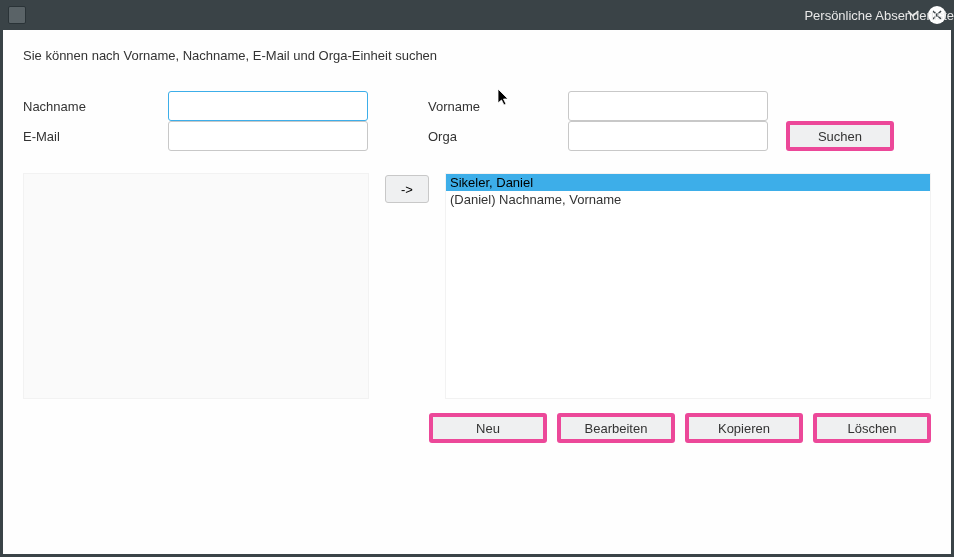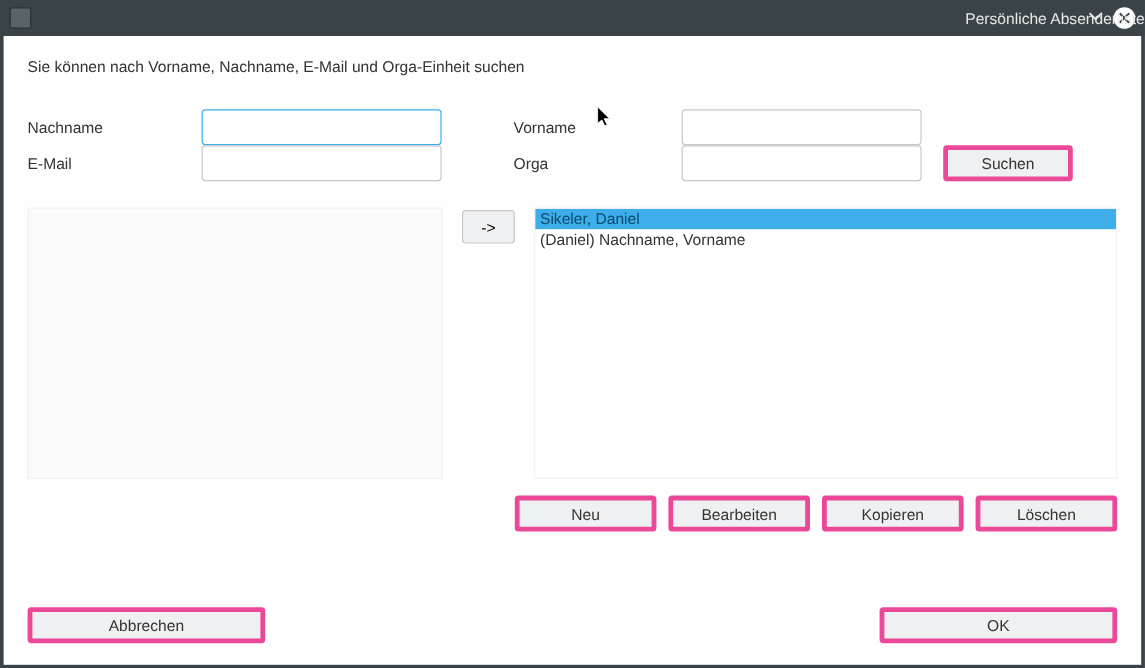--- a/index.html
+++ b/index.html
@@ -147,21 +147,21 @@
       margin-top: 2px;
     }
     .list-item {
       padding: 1px 4px;
       font-size: 13px;
       cursor: pointer;
       white-space: nowrap;
     }
     .list-item.selected {
       background: #3daee9;
-      color: #0c4a6e;
+      color: #000000;
     }
     .action-row {
       display: flex;
       gap: 10px;
       justify-content: flex-end;
       margin-left: 406px;
       margin-bottom: 28px;
     }
     .action-row .btn { width: 118px; }
     .footer-row {
@@ -230,23 +230,18 @@
         </div>
     </div>
 
     <div class="action-row">
       <button class="btn">Neu</button>
       <button class="btn">Bearbeiten</button>
       <button class="btn">Kopieren</button>
       <button class="btn">Löschen</button>
     </div>
 
-    <div class="footer-row">
-      <button class="btn">Abbrechen</button>
-      <div class="spacer"></div>
-      <button class="btn">OK</button>
-    </div>
   </div>
 </div>
 
 <svg class="cursor" width="16" height="20" viewBox="0 0 16 20">
   <path d="M0 0 L0 14 L3.5 11 L6 16 L8 15 L5.5 10 L10 10 Z" fill="#000" stroke="#fff" stroke-width="0.8"></path>
 </svg>
 
 </body></html>

